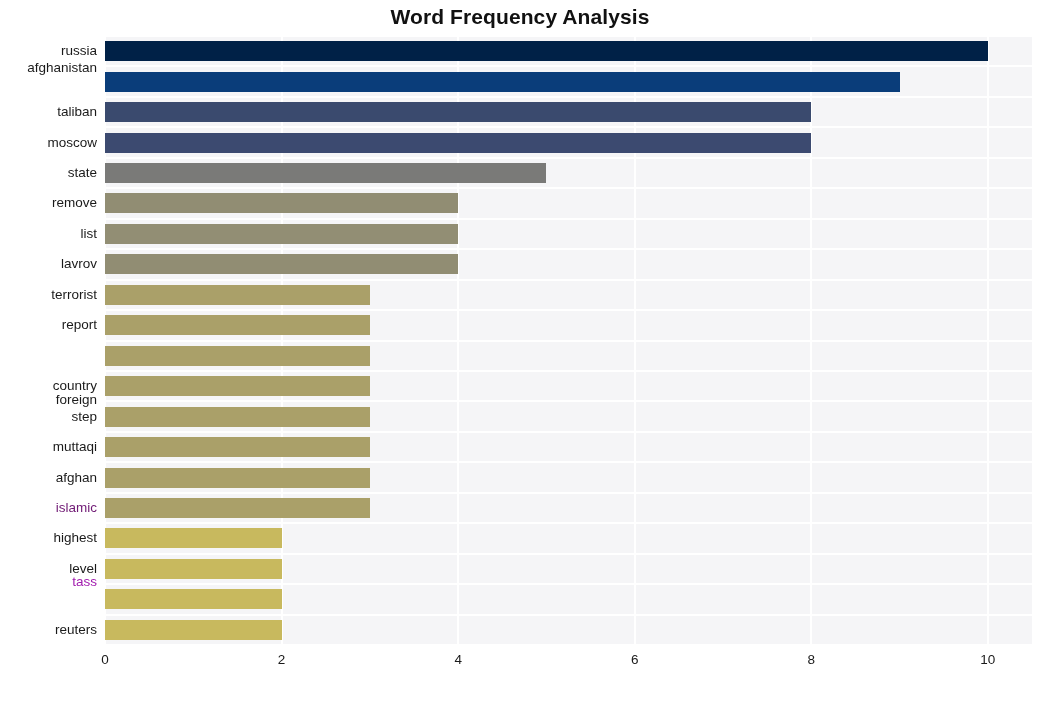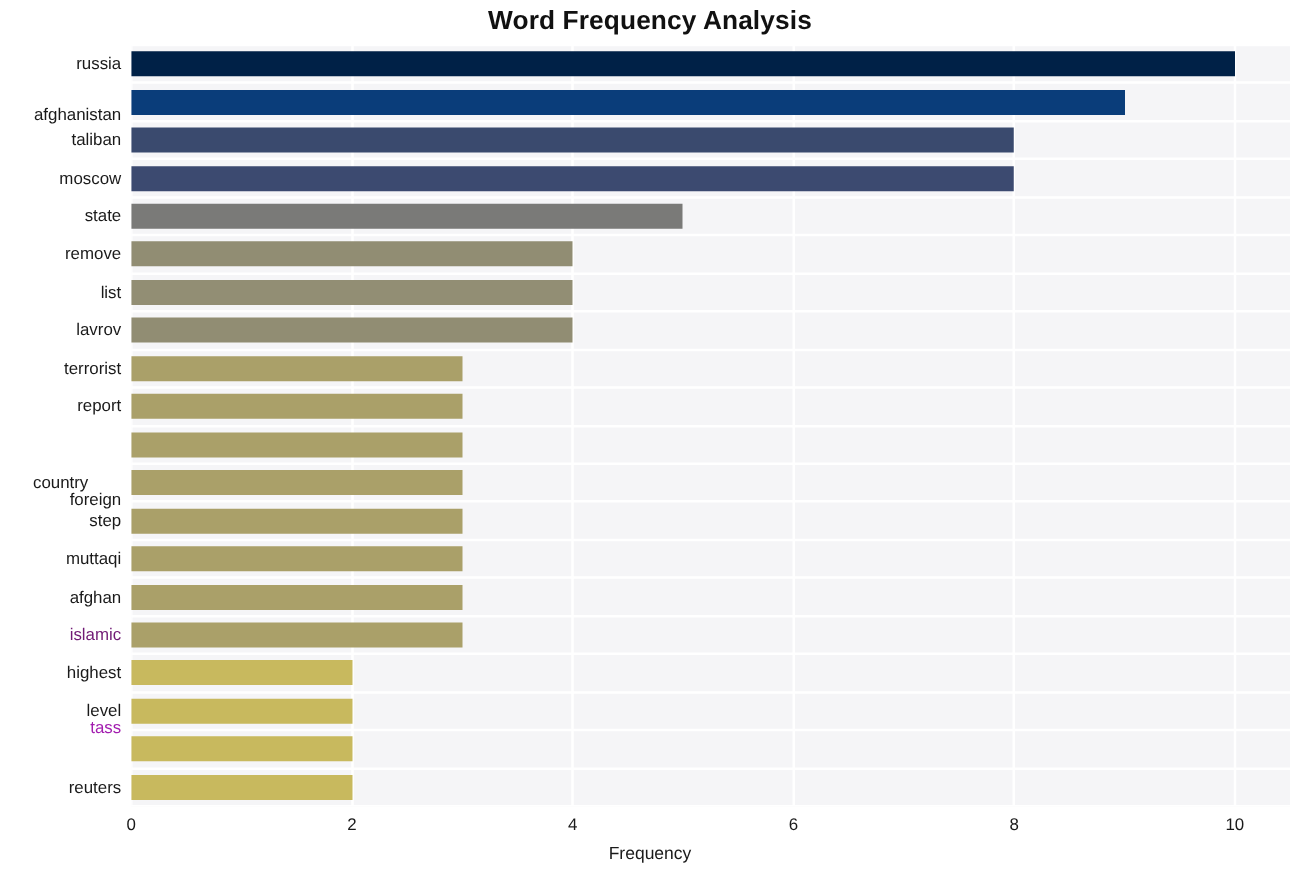--- a/index.html
+++ b/index.html
@@ -182,45 +182,44 @@
         <div class="bar" title="islamic: 3" style="top: 461.975px; width: 264.857px; height: 20px; background: rgb(170, 160, 105);"></div>
         <div class="bar" title="highest: 2" style="top: 492.425px; width: 176.571px; height: 20px; background: rgb(200, 185, 94);"></div>
         <div class="bar" title="level: 2" style="top: 522.875px; width: 176.571px; height: 20px; background: rgb(200, 185, 94);"></div>
         <div class="bar" title="tass: 2" style="top: 553.325px; width: 176.571px; height: 20px; background: rgb(200, 185, 94);"></div>
         <div class="bar" title="reuters: 2" style="top: 583.775px; width: 176.571px; height: 20px; background: rgb(200, 185, 94);"></div>
       </div>
   </div>
 
   <div id="y-axis">
       <div class="y-tick-label" style="top: 8.225px; color: rgb(26, 26, 26);">russia</div>
-      <div class="y-tick-label" style="top: 49px; color: rgb(26, 26, 26);">afghanistan</div>
+      <div class="y-tick-label" style="top: 25px; color: rgb(26, 26, 26);">afghanistan</div>
       <div class="y-tick-label" style="top: 69.125px; color: rgb(26, 26, 26);">taliban</div>
       <div class="y-tick-label" style="top: 99.575px; color: rgb(26, 26, 26);">moscow</div>
       <div class="y-tick-label" style="top: 130.025px; color: rgb(26, 26, 26);">state</div>
       <div class="y-tick-label" style="top: 160.475px; color: rgb(26, 26, 26);">remove</div>
       <div class="y-tick-label" style="top: 190.925px; color: rgb(26, 26, 26);">list</div>
       <div class="y-tick-label" style="top: 221.375px; color: rgb(26, 26, 26);">lavrov</div>
       <div class="y-tick-label" style="top: 251.825px; color: rgb(26, 26, 26);">terrorist</div>
       <div class="y-tick-label" style="top: 282.275px; color: rgb(26, 26, 26);">report</div>
       <div class="y-tick-label" style="top: 312.725px; color: rgb(26, 26, 26); margin-top: 44px;">foreign</div>
-      <div class="y-tick-label" style="top: 343.175px; color: rgb(26, 26, 26); text-align: center;">country</div>
+      <div class="y-tick-label" style="top: 343.175px; color: rgb(26, 26, 26);">country</div>
       <div class="y-tick-label" style="top: 373.625px; color: rgb(26, 26, 26);">step</div>
       <div class="y-tick-label" style="top: 404.075px; color: rgb(26, 26, 26); margin-left: 24px;">muttaqi</div>
       <div class="y-tick-label" style="top: 434.525px; color: rgb(26, 26, 26);">afghan</div>
       <div class="y-tick-label" style="top: 464.975px; color: #701a75;">islamic</div>
       <div class="y-tick-label" style="top: 495.425px; color: rgb(26, 26, 26);">highest</div>
       <div class="y-tick-label" style="top: 525.875px; color: rgb(26, 26, 26);">level</div>
       <div class="y-tick-label" style="top: 539px; color: #a21caf;">tass</div>
       <div class="y-tick-label" style="top: 586.775px; color: rgb(26, 26, 26);">reuters</div>
     </div>
 
   <div id="x-axis">
       <div class="x-tick-label" style="left: 105px; color: rgb(26, 26, 26);">0</div>
       <div class="x-tick-label" style="left: 281.571px; color: rgb(26, 26, 26);">2</div>
       <div class="x-tick-label" style="left: 458.143px; color: rgb(26, 26, 26);">4</div>
       <div class="x-tick-label" style="left: 634.714px; color: rgb(26, 26, 26);">6</div>
       <div class="x-tick-label" style="left: 811.286px; color: rgb(26, 26, 26);">8</div>
       <div class="x-tick-label" style="left: 987.857px; color: rgb(26, 26, 26);">10</div>
     </div>
 
-  <div id="x-axis-title">Frequency</div>
 
 </div>
 
 </body></html>

